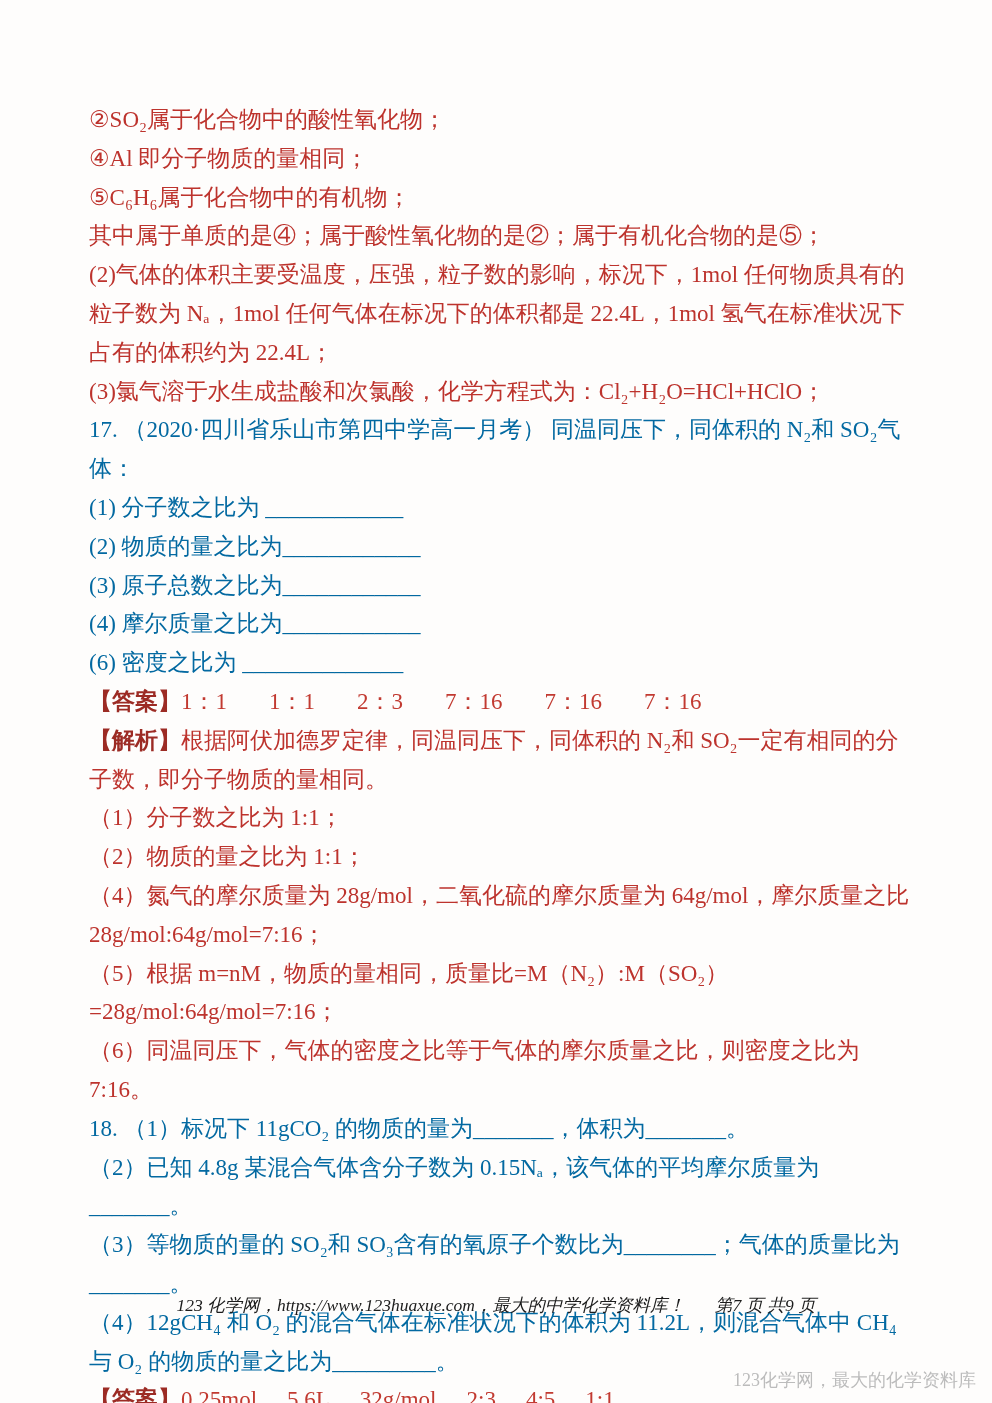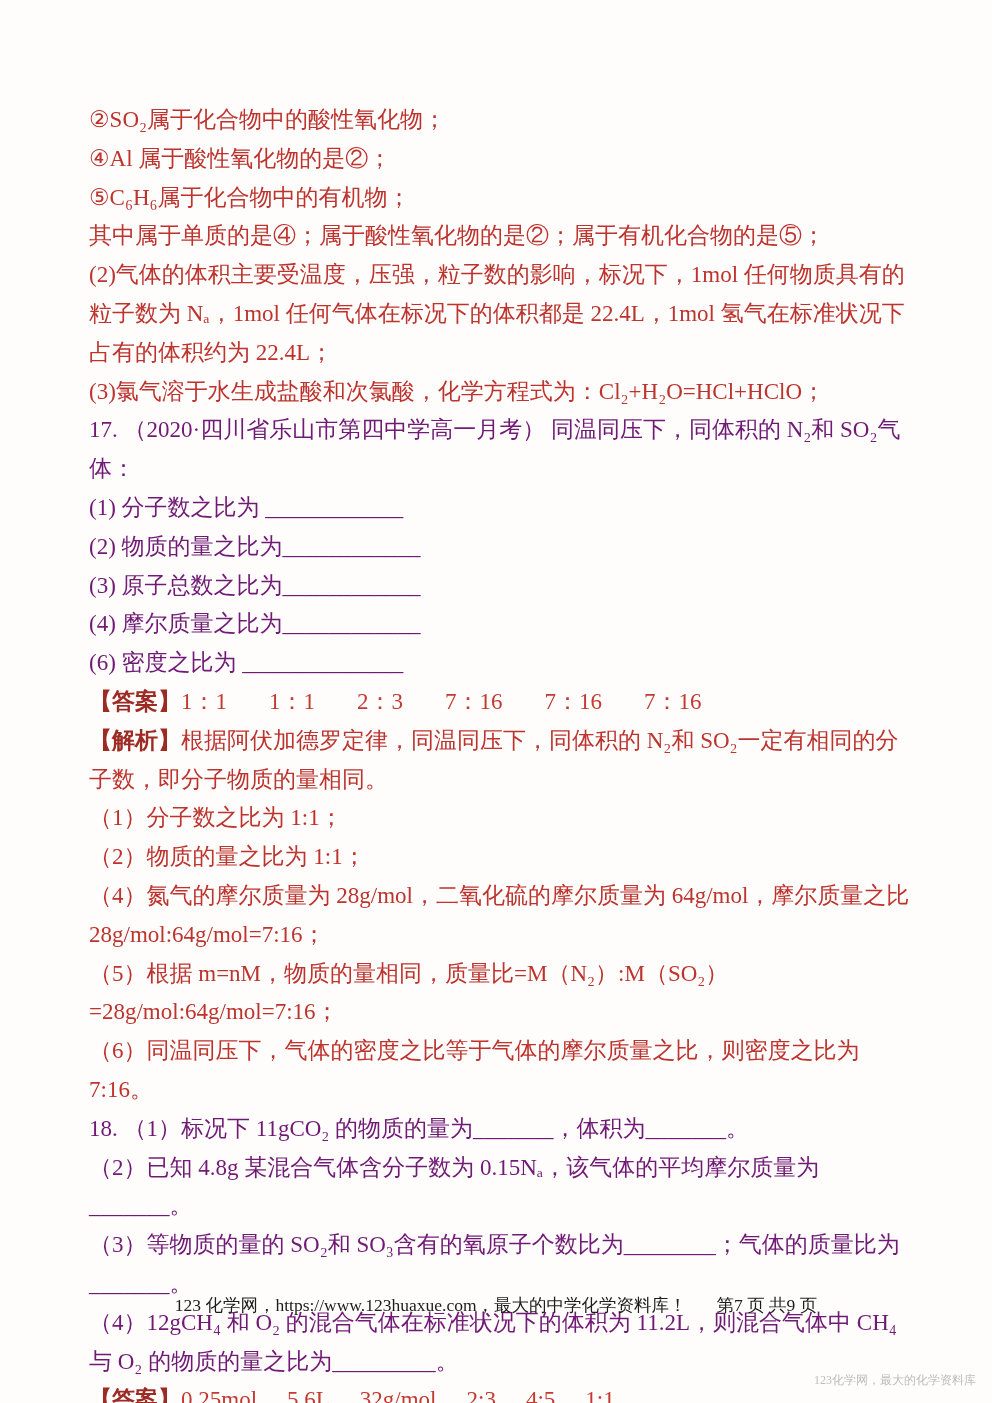--- a/index.html
+++ b/index.html
@@ -15,58 +15,59 @@
   .content {
     position: absolute;
     left: 89px;
     top: 101px;
     width: 822px;
     font-size: 23px;
     line-height: 38.8px;
   }
   .content p { margin: 0; padding: 0; }
   .red  { color: #bd332d; }
-  .black { color: #701a75; }
+  .black { color: #0369a1; }
   .bracket-label {
     color: #9c2b24;
     font-weight: bold;
     text-align: right;
   }
   .ans { color: #c23a31; text-align: center; }
   .ans17 { margin-right: 42px; }
   .ans18 { margin-right: 30px; }
   .answer-row { white-space: nowrap; }
   .footer {
     position: absolute;
     left: 0;
     width: 100%;
     top: 1290px;
     text-align: center;
     font-size: 17.5px;
     line-height: 30px;
     color: #1c1c1c;
+    font-style: italic;
   }
   .footer .pageinfo { margin-left: 30px; }
   .watermark {
     position: absolute;
     right: 16px;
     top: 1368px;
-    font-size: 12px;
+    font-size: 18px;
     line-height: 24px;
     color: #bcbcbc;
   }
 </style>
 </head>
 <body>
 
 <div class="page">
   <div class="content">
 
     <p class="red">②SO₂属于化合物中的酸性氧化物；</p>
-    <p class="red">④Al 属于酸性氧化物的是②；</p>
+    <p class="red">④Al 即分子物质的量相同；</p>
     <p class="red">⑤C₆H₆属于化合物中的有机物；</p>
     <p class="red">其中属于单质的是④；属于酸性氧化物的是②；属于有机化合物的是⑤；</p>
     <p class="red">(2)气体的体积主要受温度，压强，粒子数的影响，标况下，1mol 任何物质具有的粒子数为 Nₐ，1mol 任何气体在标况下的体积都是 22.4L，1mol 氢气在标准状况下占有的体积约为 22.4L；</p>
     <p class="red">(3)氯气溶于水生成盐酸和次氯酸，化学方程式为：Cl₂+H₂O=HCl+HClO；</p>
 
     <p class="black">17.  （2020·四川省乐山市第四中学高一月考） 同温同压下，同体积的 N₂和 SO₂气体：</p>
     <p class="black">(1) 分子数之比为  ____________</p>
     <p class="black">(2) 物质的量之比为____________</p>
     <p class="black">(3) 原子总数之比为____________</p>
     <p class="black">(4) 摩尔质量之比为____________</p>

